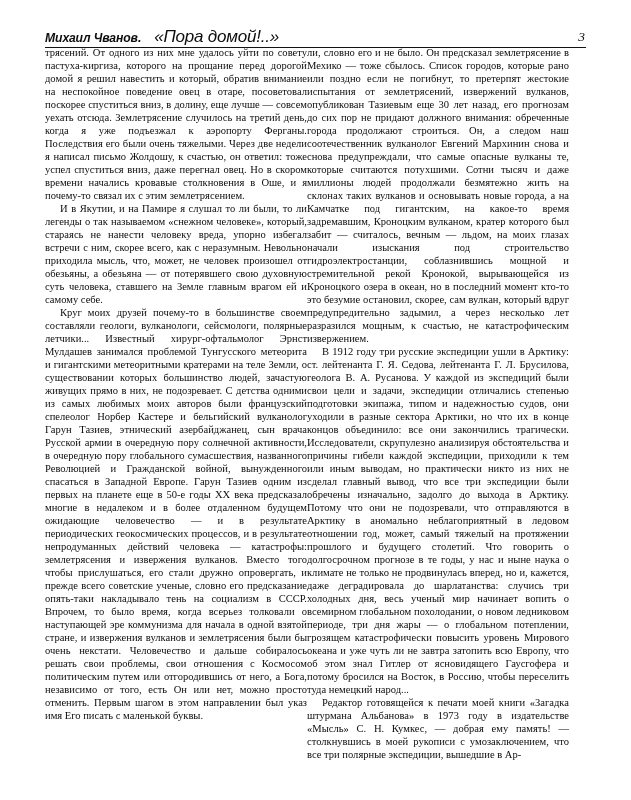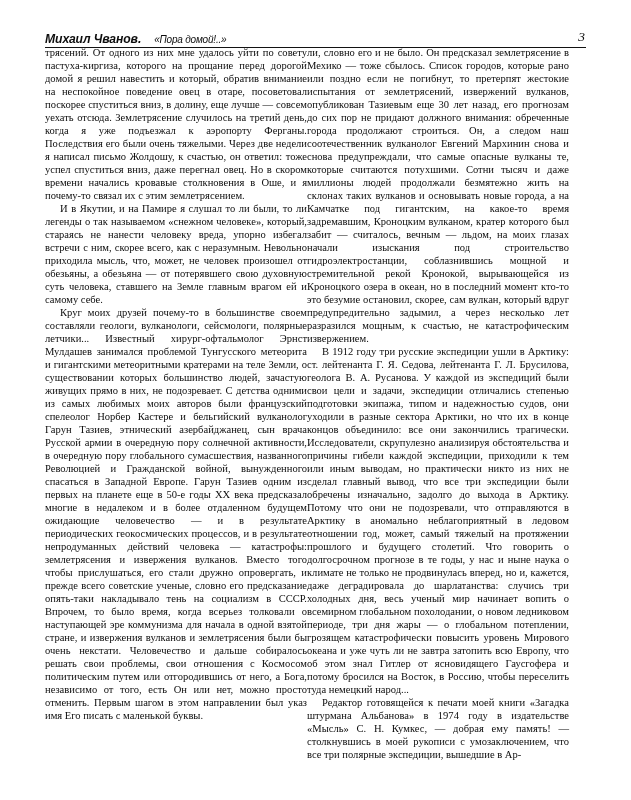--- a/index.html
+++ b/index.html
@@ -50,21 +50,21 @@
   .rh-author {
     font-family: "Liberation Sans", "DejaVu Sans", sans-serif;
     font-weight: bold;
     font-style: italic;
     font-size: 12.2px;
     letter-spacing: -0.1px;
   }
   .rh-title {
     font-family: "Liberation Sans", "DejaVu Sans", sans-serif;
     font-style: italic;
-    font-size: 10px;
+    font-size: 17px;
     margin-left: 13px;
     letter-spacing: -0.2px;
     text-align: right;
   }
   .rh-folio {
     font-family: "Liberation Serif", "DejaVu Serif", serif;
     font-style: italic;
     font-size: 13.5px;
     padding-bottom: 2px;
     padding-right: 1px;
@@ -111,17 +111,17 @@
 
   <div class="columns">
     <div class="col" id="col-left">
         <p class="cont">трясений. От одного из них мне удалось уйти по совету пастуха-киргиза, которого на прощание перед дорогой домой я решил навестить и который, обратив внимание на неспокойное поведение овец в отаре, посоветовал поскорее спуститься вниз, в долину, еще лучше — совсем уехать отсюда. Землетрясение случилось на третий день, когда я уже подъезжал к аэропорту Ферганы. Последствия его были очень тяжелыми. Через две недели я написал письмо Жолдошу, к счастью, он ответил: тоже успел спуститься вниз, даже перегнал овец. Но в скором времени начались кровавые столкновения в Оше, и я почему-то связал их с этим землетрясением.</p>
         <p>И в Якутии, и на Памире я слушал то ли были, то ли легенды о так называемом «снежном человеке», который, стараясь не нанести человеку вреда, упорно избегал встречи с ним, скорее всего, как с неразумным. Невольно приходила мысль, что, может, не человек произошел от обезьяны, а обезьяна — от потерявшего свою духовную суть человека, ставшего на Земле главным врагом ей и самому себе.</p>
         <p>Круг моих друзей почему-то в большинстве своем составляли геологи, вулканологи, сейсмологи, полярные летчики... Известный хирург-офтальмолог Эрнст Мулдашев занимался проблемой Тунгусского метеорита и гигантскими метеоритными кратерами на теле Земли, о существовании которых большинство людей, зачастую живущих прямо в них, не подозревает. С детства одними из самых любимых моих авторов были французский спелеолог Норбер Кастере и бельгийский вулканолог Гарун Тазиев, этнический азербайджанец, сын врача Русской армии в очередную пору солнечной активности, в очередную пору глобального сумасшествия, названного Революцией и Гражданской войной, вынужденного спасаться в Западной Европе. Гарун Тазиев одним из первых на планете еще в 50-е годы XX века предсказал многие в недалеком и в более отдаленном будущем ожидающие человечество — и в результате периодических геокосмических процессов, и в результате непродуманных действий человека — катастрофы: землетрясения и извержения вулканов. Вместо того чтобы прислушаться, его стали дружно опровергать, и прежде всего советские ученые, словно его предсказание опять-таки накладывало тень на социализм в СССР. Впрочем, то было время, когда всерьез толковали о наступающей эре коммунизма для начала в одной взятой стране, и извержения вулканов и землетрясения были бы очень некстати. Человечество и дальше собиралось решать свои проблемы, свои отношения с Космосом политическим путем или отгородившись от него, а Бога, независимо от того, есть Он или нет, можно просто отменить. Первым шагом в этом направлении был указ имя Его писать с маленькой буквы.</p>
       </div>
     <div class="col" id="col-right">
         <p class="cont">ли, словно его и не было. Он предсказал землетрясение в Мехико — тоже сбылось. Список городов, которые рано или поздно если не погибнут, то претерпят жестокие испытания от землетрясений, извержений вулканов, опубликован Тазиевым еще 30 лет назад, его прогнозам до сих пор не придают должного внимания: обреченные города продолжают строиться. Он, а следом наш соотечественник вулканолог Евгений Мархинин снова и снова предупреждали, что самые опасные вулканы те, которые считаются потухшими. Сотни тысяч и даже миллионы людей продолжали безмятежно жить на склонах таких вулканов и основывать новые города, а на Камчатке под гигантским, на какое-то время задремавшим, Кроноцким вулканом, кратер которого был забит — считалось, вечным — льдом, на моих глазах начали изыскания под строительство гидроэлектростанции, соблазнившись мощной и стремительной рекой Кронокой, вырывающейся из Кроноцкого озера в океан, но в последний момент кто-то это безумие остановил, скорее, сам вулкан, который вдруг предупредительно задымил, а через несколько лет разразился мощным, к счастью, не катастрофическим извержением.</p>
         <p>В 1912 году три русские экспедиции ушли в Арктику: ст. лейтенанта Г. Я. Седова, лейтенанта Г. Л. Брусилова, геолога В. А. Русанова. У каждой из экспедиций были свои цели и задачи, экспедиции отличались степенью подготовки экипажа, типом и надежностью судов, они уходили в разные сектора Арктики, но что их в конце концов объединило: все они закончились трагически. Исследователи, скрупулезно анализируя обстоятельства и причины гибели каждой экспедиции, приходили к тем или иным выводам, но практически никто из них не сделал главный вывод, что все три экспедиции были обречены изначально, задолго до выхода в Арктику. Потому что они не подозревали, что отправляются в Арктику в аномально неблагоприятный в ледовом отношении год, может, самый тяжелый на протяжении прошлого и будущего столетий. Что говорить о долгосрочном прогнозе в те годы, у нас и ныне наука о климате не только не продвинулась вперед, но и, кажется, даже деградировала до шарлатанства: случись три холодных дня, весь ученый мир начинает вопить о всемирном глобальном похолодании, о новом ледниковом периоде, три дня жары — о глобальном потеплении, грозящем катастрофически повысить уровень Мирового океана и уже чуть ли не завтра затопить всю Европу, что об этом знал Гитлер от ясновидящего Гаусгофера и потому бросился на Восток, в Россию, чтобы переселить туда немецкий народ...</p>
-        <p>Редактор готовящейся к печати моей книги «Загадка штурмана Альбанова» в 1974 году в издательстве «Мысль» С. Н. Кумкес, — добрая ему память! — столкнувшись в моей рукописи с умозаключением, что все три полярные экспедиции, вышедшие в Ар-</p>
+        <p>Редактор готовящейся к печати моей книги «Загадка штурмана Альбанова» в 1973 году в издательстве «Мысль» С. Н. Кумкес, — добрая ему память! — столкнувшись в моей рукописи с умозаключением, что все три полярные экспедиции, вышедшие в Ар-</p>
       </div>
   </div>
 
 </div>
 
 </body></html>

